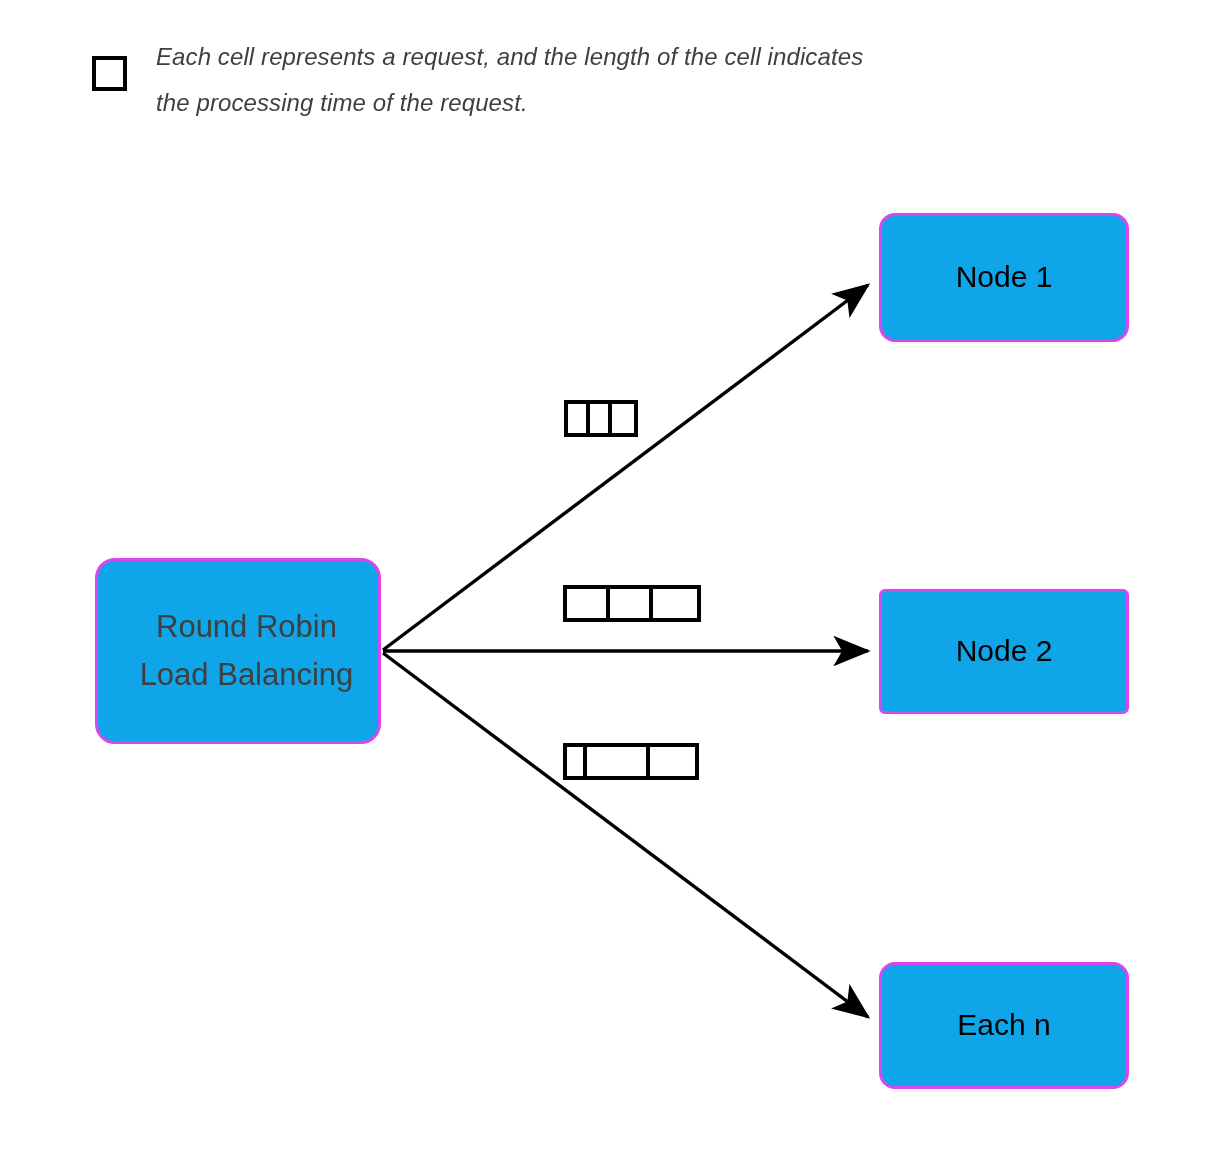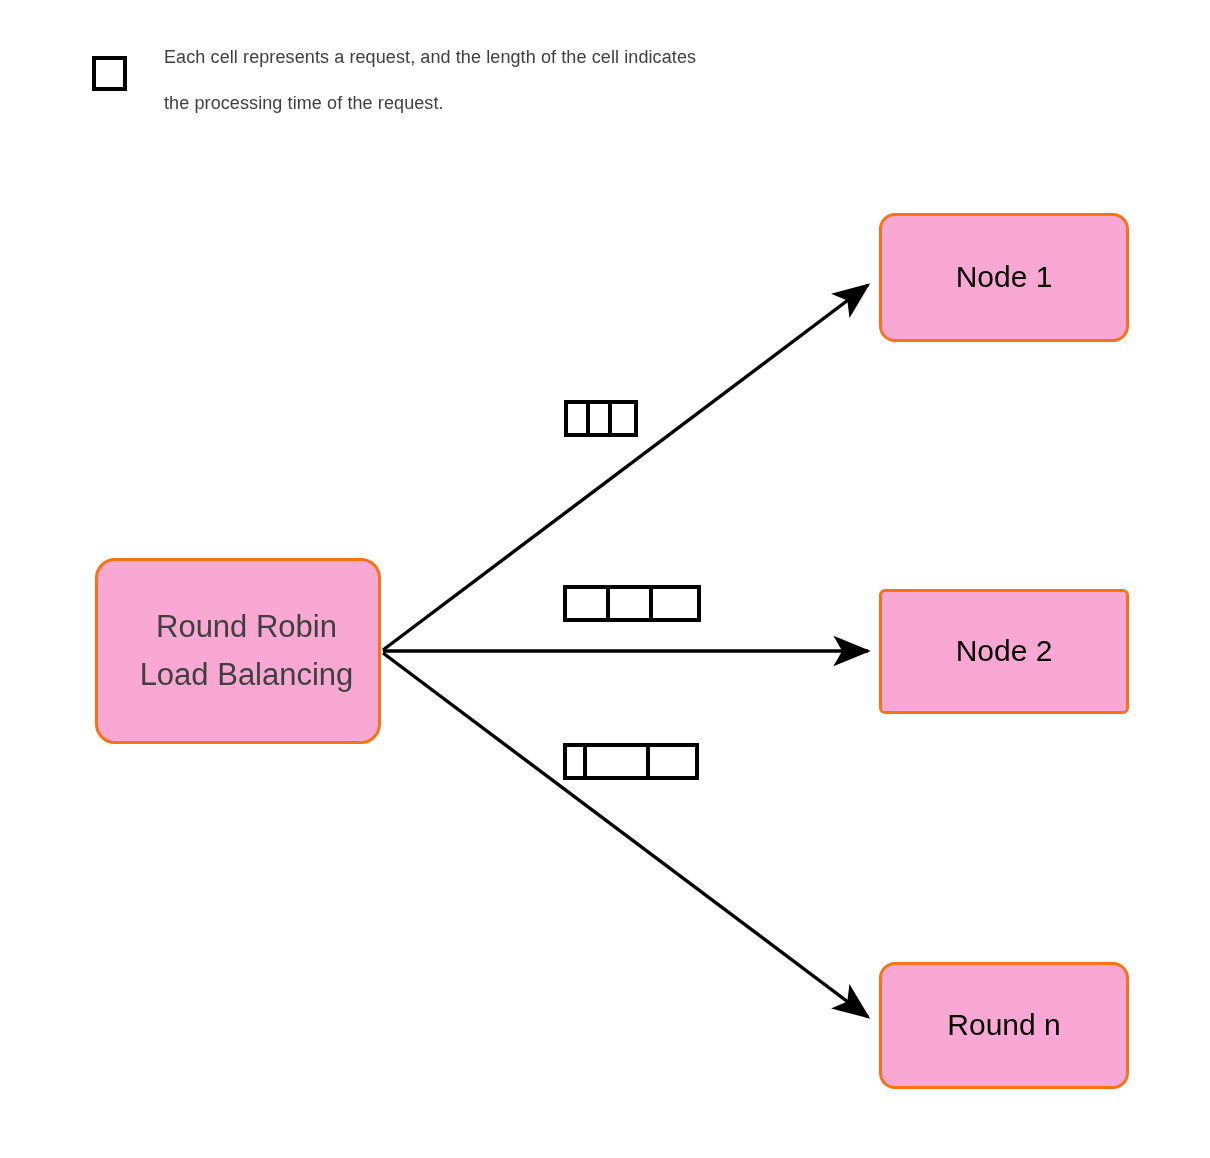--- a/index.html
+++ b/index.html
@@ -29,47 +29,48 @@
     left: 0px;
     top: 22px;
     width: 27px;
     height: 27px;
     border: 4px solid #000000;
     background: #ffffff;
     box-sizing: content-box;
   }
   #legend-text {
     position: absolute;
-    left: 72px;
+    left: 64px;
     top: 0px;
     width: 800px;
-    font-size: 18px;
+    font-size: 24px;
     line-height: 46px;
     color: #3f3f3f;
     letter-spacing: 0.1px;
     white-space: pre-line;
+    font-style: italic;
   }
 
   
   #wires {
     position: absolute;
     left: 0;
     top: 0;
     width: 1210px;
     height: 1158px;
     pointer-events: none;
   }
 
   
   .node-box {
     position: absolute;
     box-sizing: border-box;
-    border: 3px solid #f97316;
+    border: 3px solid #d946ef;
     border-radius: 16px;
-    background: #f9a8d4;
+    background: #0ea5e9;
     display: flex;
     align-items: center;
     justify-content: center;
     text-align: center;
   }
   .node-label {
     font-size: 30px;
     color: #000000;
     line-height: 1.15;
   }
@@ -146,21 +147,21 @@
 
 <div id="node1-box" class="node-box">
   <span class="node-label">Node 1</span>
 </div>
 
 <div id="node2-box" class="node-box">
   <span class="node-label">Node 2</span>
 </div>
 
 <div id="noden-box" class="node-box">
-  <span class="node-label">Round n</span>
+  <span class="node-label">Each n</span>
 </div>
 
 <div id="strip-1" class="cell-strip">
     <div class="cell" style="width: 22px;"></div>
     <div class="cell" style="width: 22px;"></div>
     <div class="cell" style="width: 22px;"></div>
   </div>
 
 <div id="strip-2" class="cell-strip">
     <div class="cell" style="width: 43px;"></div>

